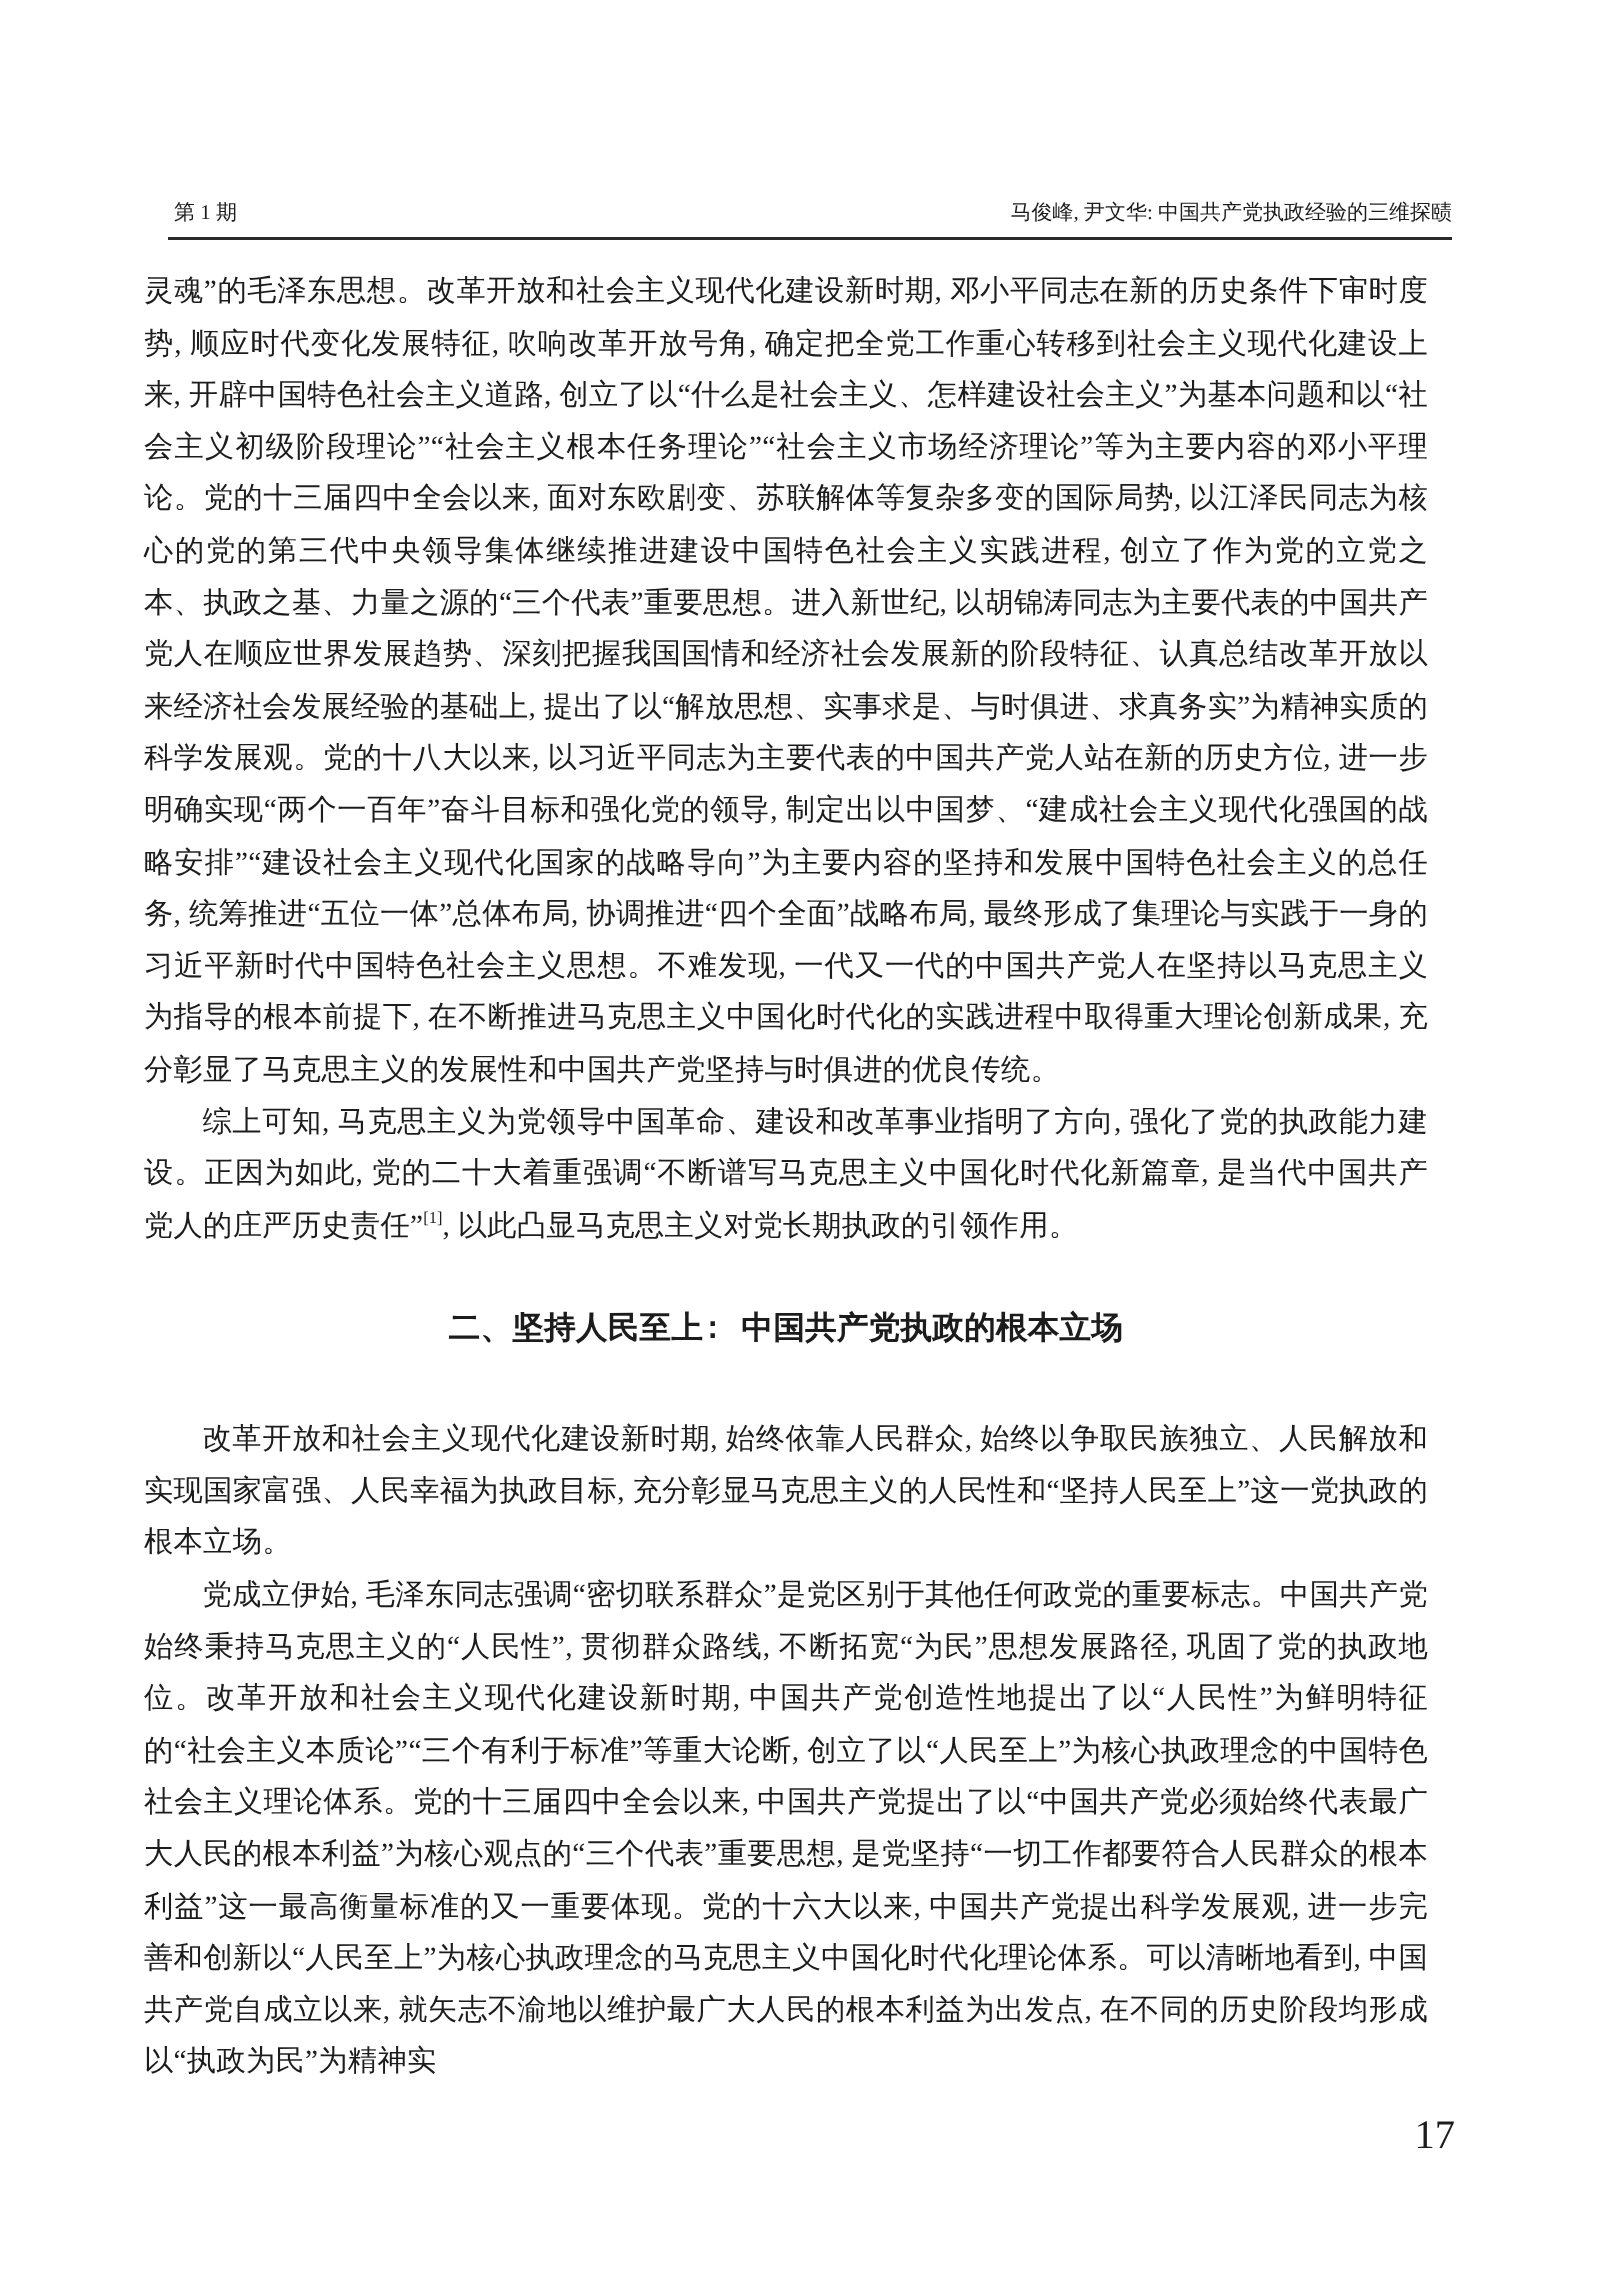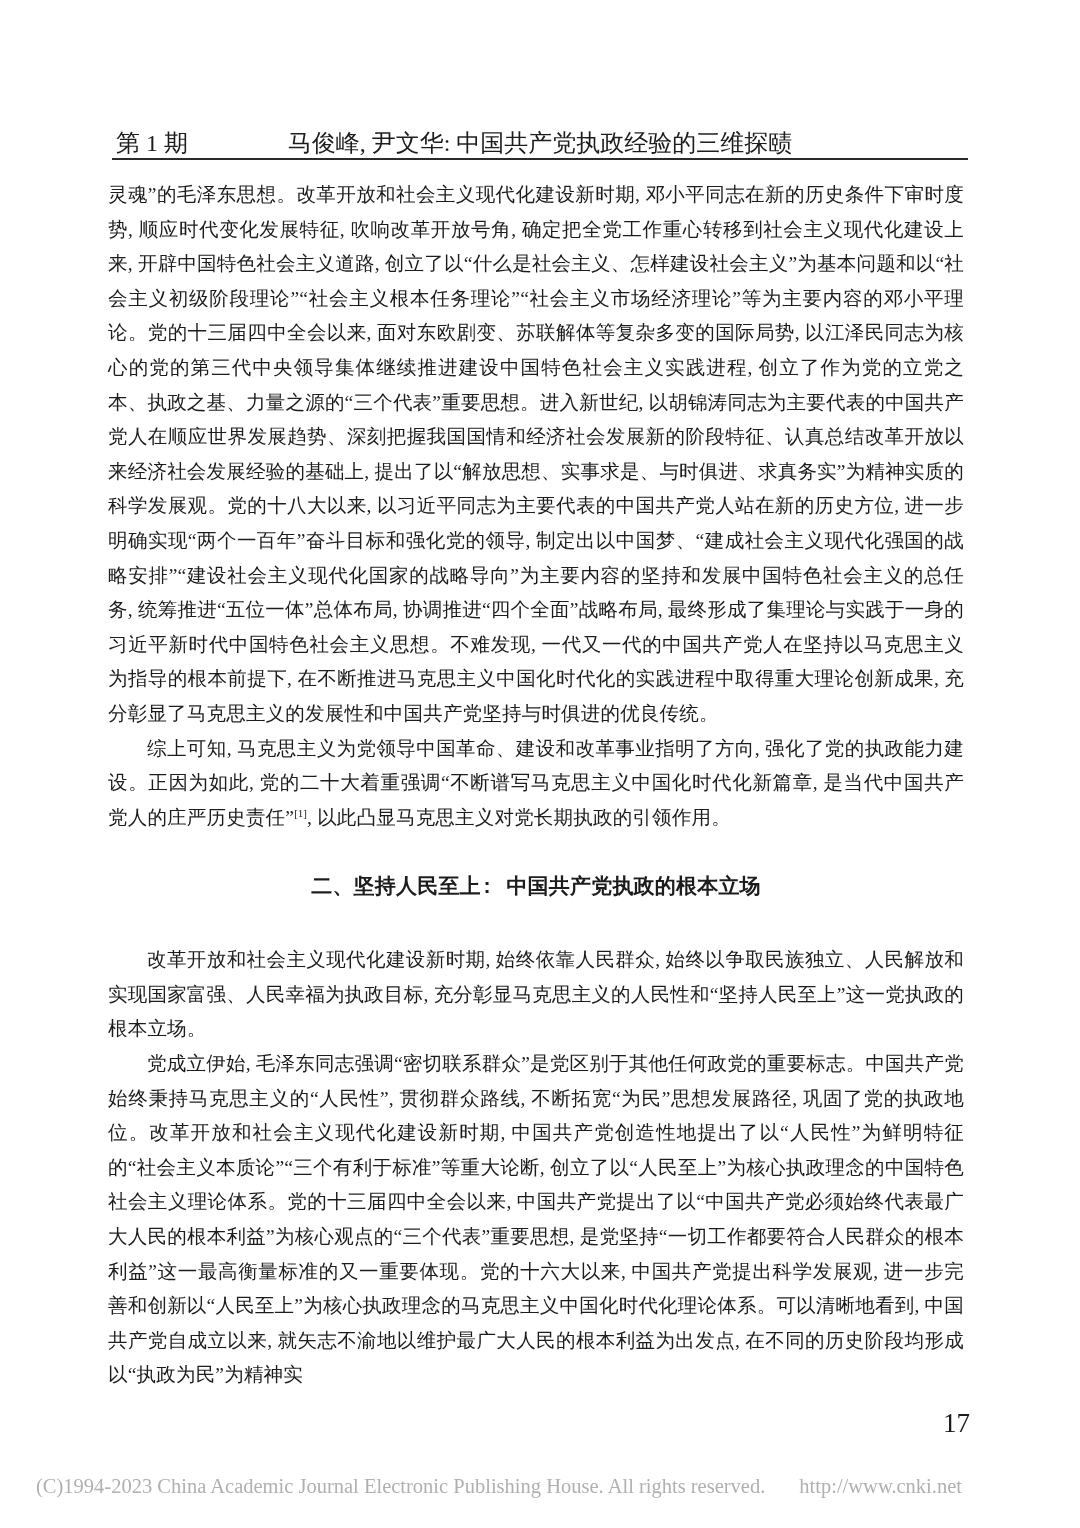--- a/index.html
+++ b/index.html
@@ -17,41 +17,41 @@
     color: #1c1c1c;
   }
   
   .running-header {
     position: absolute;
     left: 112px;
     right: 112px;
     top: 130px;
     height: 28px;
     border-bottom: 2px solid #2a2a2a;
-    font-size: 24px;
+    font-size: 14px;
     line-height: 26px;
   }
   .issue-label {
     position: absolute;
     left: 4px;
     top: 0;
     white-space: nowrap;
   }
   .running-title {
     position: absolute;
     left: 0;
     right: 0;
     top: 0;
-    text-align: center;
+    text-align: right;
     white-space: nowrap;
   }
   
   .article {
     position: absolute;
-    left: 108px;
+    left: 96px;
     width: 856px;
     top: 178px;
     font-size: 19.5px;
     line-height: 34.6px;
     text-align: justify;
     letter-spacing: 0.2px;
   }
   .article p {
     margin: 0;
   }
@@ -121,17 +121,14 @@
 
     <p class="indent">改革开放和社会主义现代化建设新时期, 始终依靠人民群众, 始终以争取民族独立、人民解放和实现国家富强、人民幸福为执政目标, 充分彰显马克思主义的人民性和“坚持人民至上”这一党执政的根本立场。</p>
 
 
     <p class="indent">党成立伊始, 毛泽东同志强调“密切联系群众”是党区别于其他任何政党的重要标志。中国共产党始终秉持马克思主义的“人民性”, 贯彻群众路线, 不断拓宽“为民”思想发展路径, 巩固了党的执政地位。改革开放和社会主义现代化建设新时期, 中国共产党创造性地提出了以“人民性”为鲜明特征的“社会主义本质论”“三个有利于标准”等重大论断, 创立了以“人民至上”为核心执政理念的中国特色社会主义理论体系。党的十三届四中全会以来, 中国共产党提出了以“中国共产党必须始终代表最广大人民的根本利益”为核心观点的“三个代表”重要思想, 是党坚持“一切工作都要符合人民群众的根本利益”这一最高衡量标准的又一重要体现。党的十六大以来, 中国共产党提出科学发展观, 进一步完善和创新以“人民至上”为核心执政理念的马克思主义中国化时代化理论体系。可以清晰地看到, 中国共产党自成立以来, 就矢志不渝地以维护最广大人民的根本利益为出发点, 在不同的历史阶段均形成以“执政为民”为精神实</p>
 
   </div>
 
   <div class="page-number">17</div>
 
-  <div class="cnki-footer">
-    <span>(C)1994-2023 China Academic Journal Electronic Publishing House. All rights reserved.</span><span class="cnki-url">http://www.cnki.net</span>
-  </div>
 
 </div>
 
 </body></html>

